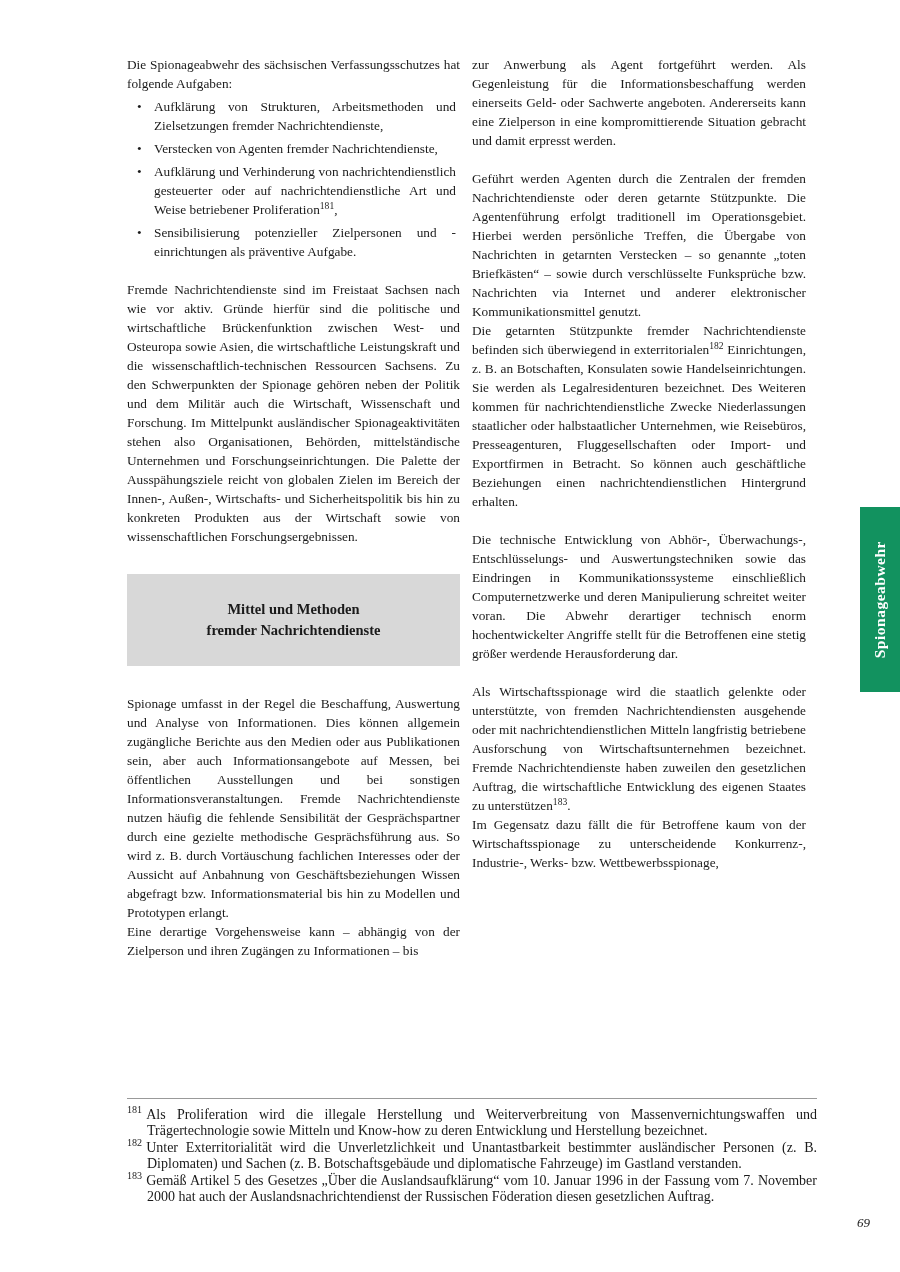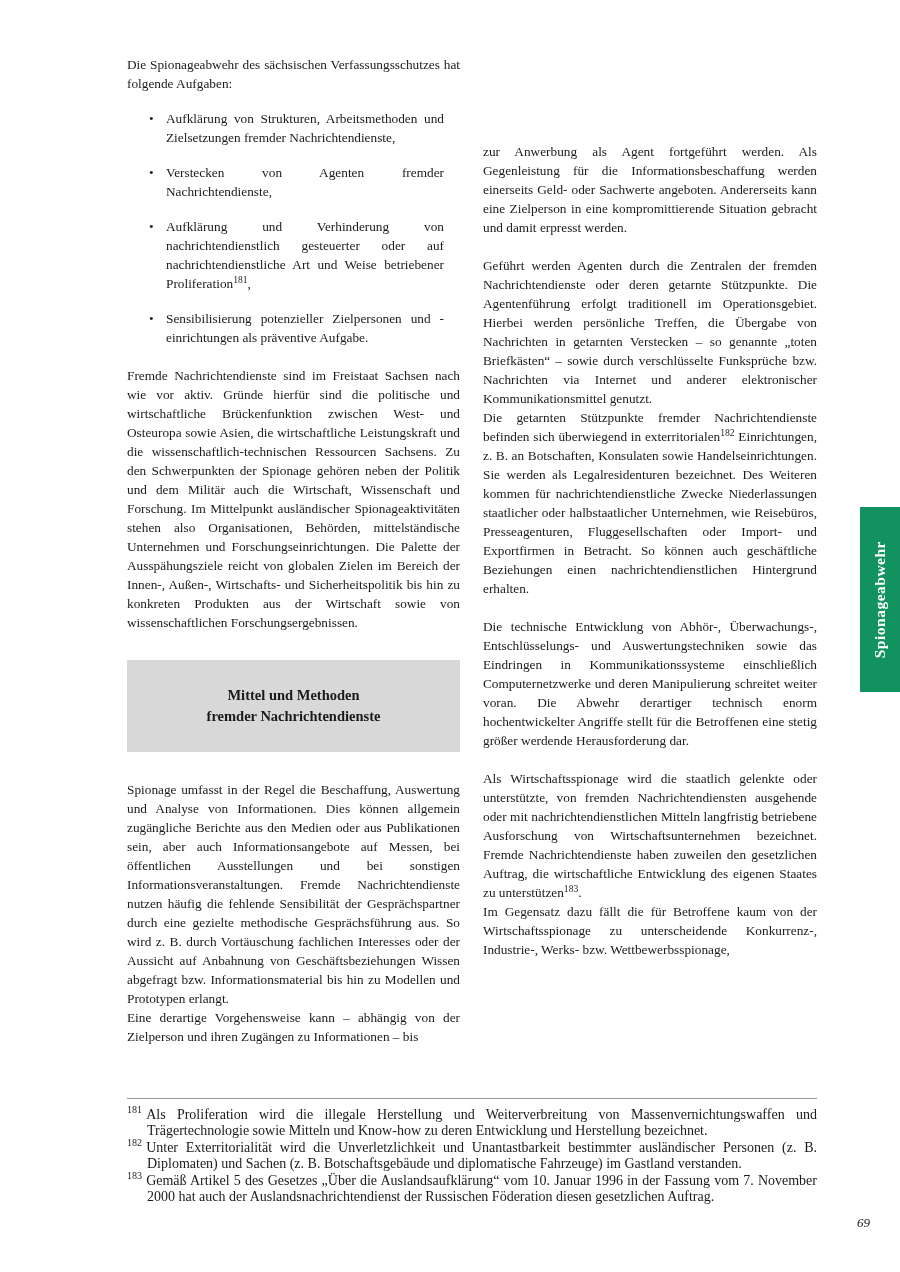--- a/index.html
+++ b/index.html
@@ -28,42 +28,41 @@
     width:690px;
   }
   h1.title{
     font-size:22px;
     font-weight:bold;
     margin:0 0 30px 0;
     letter-spacing:0.2px;
   }
   .columns{
     display:flex;
-    gap:23px;
-    align-items:center;
+    gap:12px;
   }
   .col{
     width:333px;
     font-size:13.3px;
     line-height:19px;
     text-align:justify;
     hyphens:auto;
   }
   .col.right{width:334px;}
   p{margin:0 0 19px 0;}
   p.tight{margin-bottom:0;}
   ul.bullets{
     list-style:none;
     margin:0 0 19px 0;
     padding:0;
   }
   ul.bullets li{
     position:relative;
     padding-left:23px;
-    margin:16px;
+    margin:4px;
   }
   ul.bullets li::before{
     content:"\2022";
     position:absolute;
     left:6px;
     top:0;
   }
   sup{
     font-size:0.72em;
     line-height:0;

